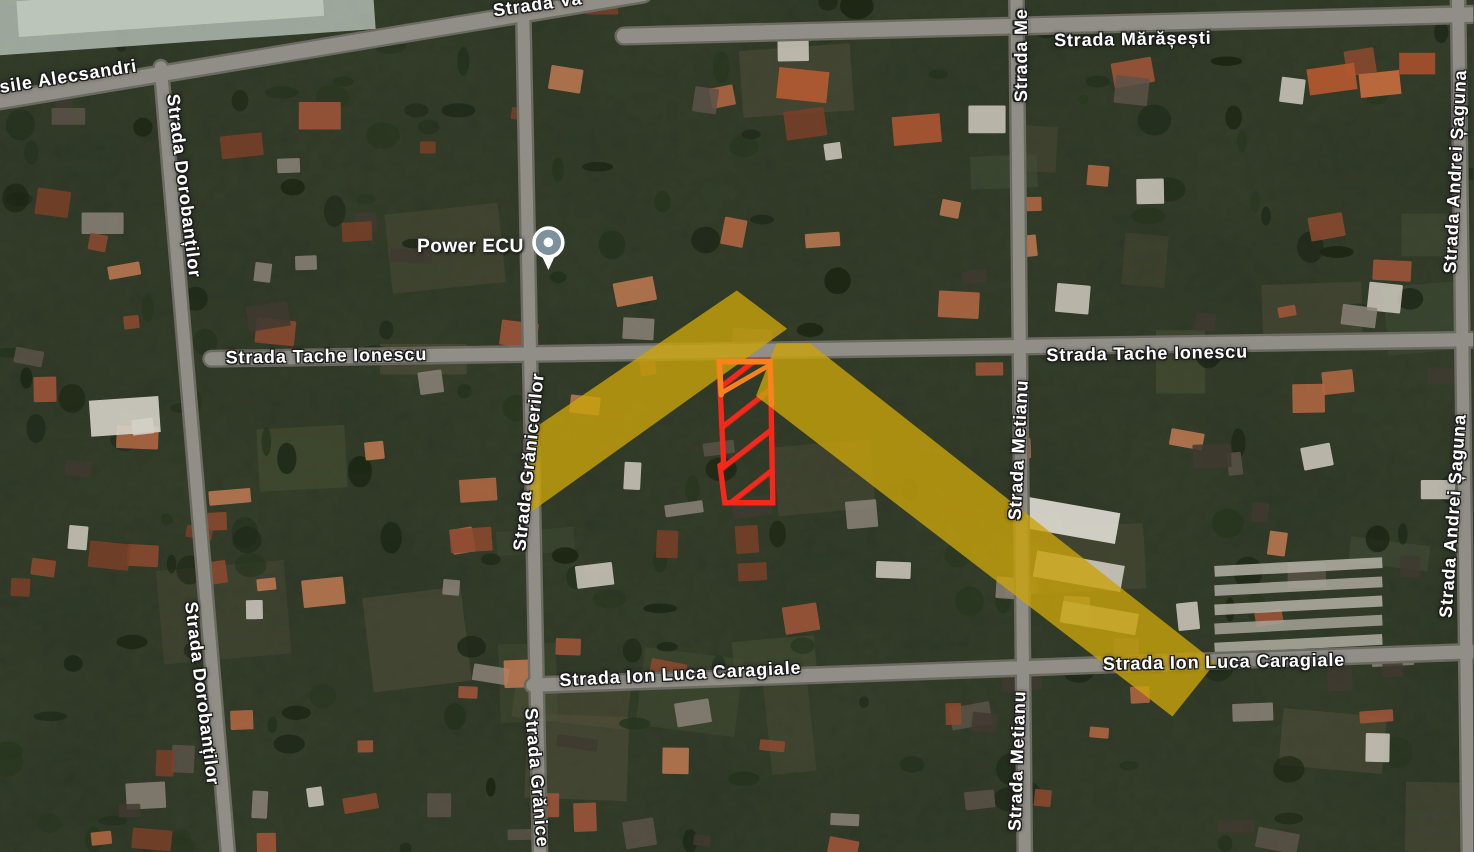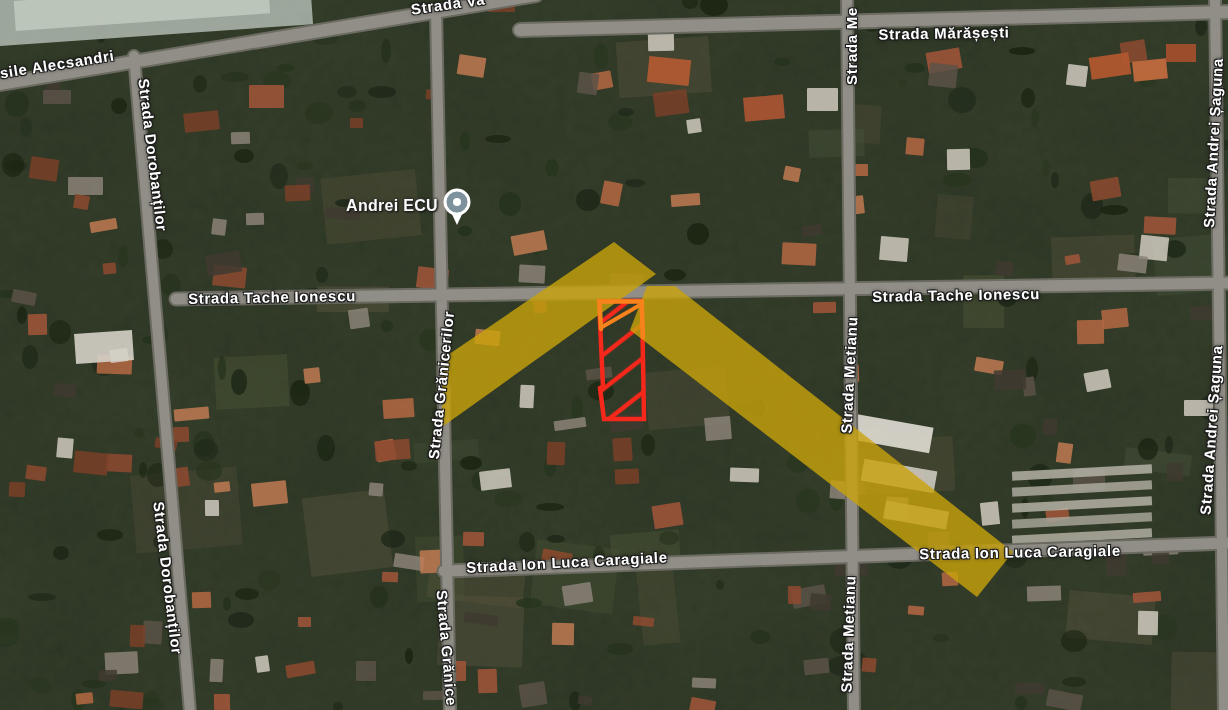--- a/index.html
+++ b/index.html
@@ -454,20 +454,20 @@
   <div class="lbl" style="left:447px;top:648px;transform:translate(-50%,-50%) rotate(85deg);">Strada Grănice</div>
   <div class="lbl" style="left:272px;top:297px;transform:translate(-50%,-50%) rotate(-1deg);">Strada Tache Ionescu</div>
   <div class="lbl" style="left:956px;top:295px;transform:translate(-50%,-50%) rotate(-1deg);">Strada Tache Ionescu</div>
   <div class="lbl" style="left:849px;top:375px;transform:translate(-50%,-50%) rotate(-87deg);">Strada Metianu</div>
   <div class="lbl" style="left:848px;top:634px;transform:translate(-50%,-50%) rotate(-88deg);">Strada Metianu</div>
   <div class="lbl" style="left:1213px;top:143px;transform:translate(-50%,-50%) rotate(-87deg);">Strada Andrei Șaguna</div>
   <div class="lbl" style="left:1211px;top:430px;transform:translate(-50%,-50%) rotate(-86deg);">Strada Andrei Șaguna</div>
   <div class="lbl" style="left:567px;top:562px;transform:translate(-50%,-50%) rotate(-3deg);">Strada Ion Luca Caragiale</div>
   <div class="lbl" style="left:1020px;top:552px;transform:translate(-50%,-50%) rotate(-1deg);">Strada Ion Luca Caragiale</div>
 
-  <div class="place-lbl" style="left:392px;top:206px;transform:translate(-50%,-50%);">Andrei ECU</div>
+  <div class="place-lbl" style="left:392px;top:206px;transform:translate(-50%,-50%);">Power ECU</div>
   <svg class="pin" style="left:439px;top:186px;" width="36" height="42" viewBox="0 0 36 42">
     <polygon points="11,24 25,24 18,39" fill="#FFFFFF"></polygon>
     <circle cx="18" cy="16" r="12" fill="#7D929C" stroke="#FFFFFF" stroke-width="3"></circle>
     <circle cx="18" cy="16" r="4" fill="#FFFFFF"></circle>
   </svg>
 
 </div>
 
 </body></html>

